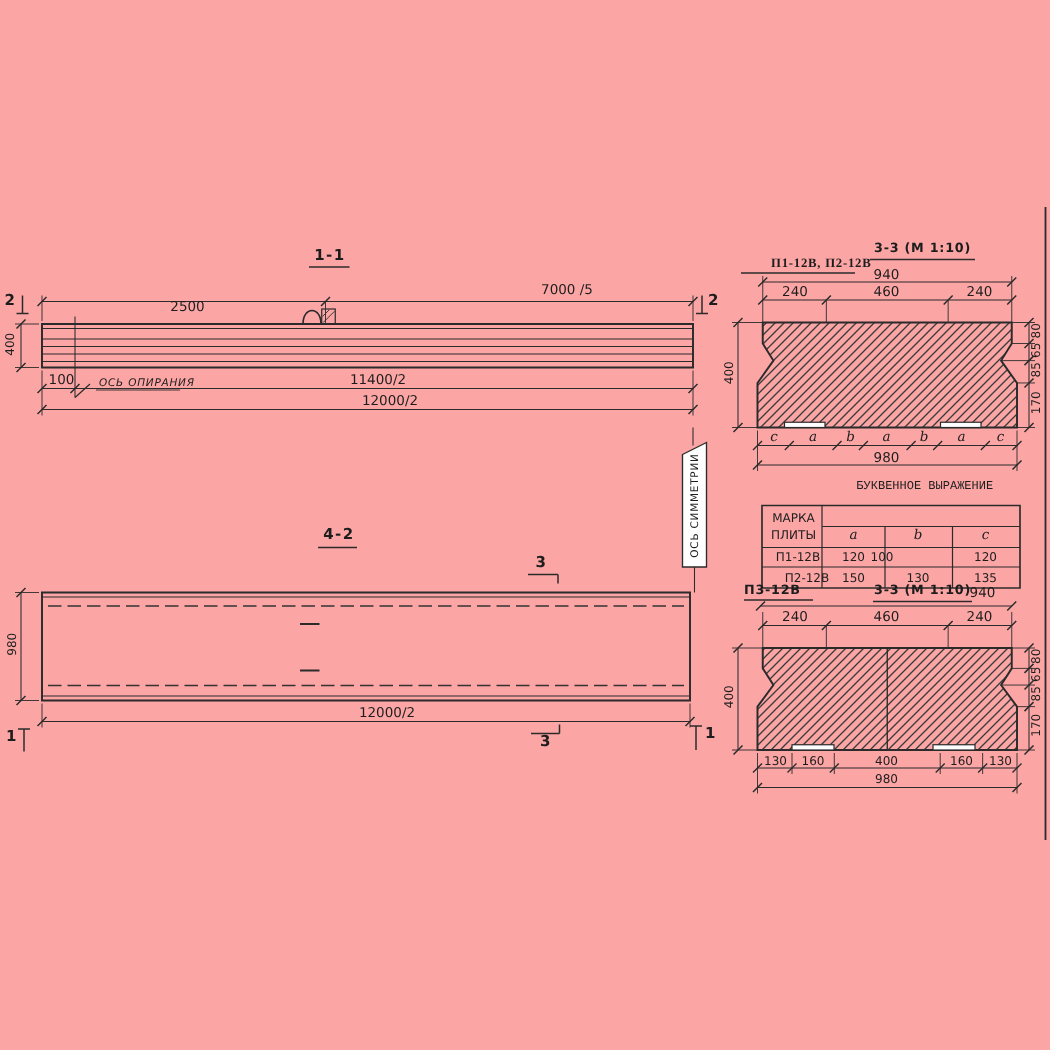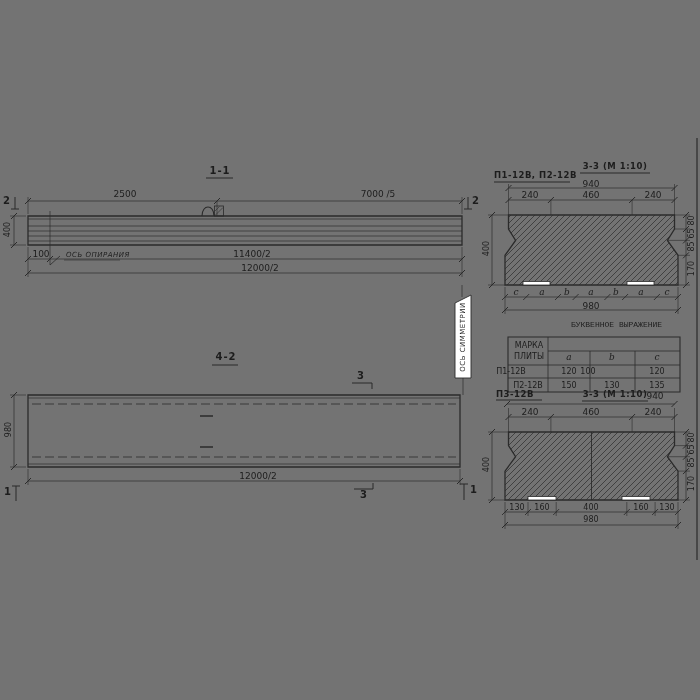--- a/index.html
+++ b/index.html
@@ -1,16 +1,16 @@
 <!DOCTYPE html>
 <html><head>
 <meta charset="utf-8">
 <style>
   html,body{margin:0;padding:0;background:#ffffff;}
-  #sheet{position:relative;width:700px;height:700px;background:#737373;overflow:hidden;
+  #sheet{position:relative;width:700px;height:700px;background:#fca5a5;overflow:hidden;
          font-family:"DejaVu Sans",sans-serif;color:#1d1d1d;}
   svg{position:absolute;left:0;top:0;}
   .t{position:absolute;font-size:9px;line-height:10px;white-space:nowrap;color:#1d1d1d;}
   .c{text-align:center;}
   .v{transform:rotate(-90deg);transform-origin:center center;text-align:center;}
   .ttl{font-size:10px;font-weight:bold;letter-spacing:1px;}
   .sm{font-size:8px;line-height:9px;}
   .xs{font-size:7px;line-height:8px;letter-spacing:0.5px;}
   .it{font-family:"DejaVu Serif",serif;font-style:italic;font-size:9px;}
   .lbl{font-size:8.5px;font-weight:bold;letter-spacing:0.5px;text-align:center;}
@@ -151,41 +151,41 @@
     <path d="M502,515 L508,509 M525,515 L531,509 M553.2,515 L559.2,509 M623.8,515 L629.8,509 M652.1,515 L658.1,509 M675,515 L681,509" stroke-width="0.9"></path>
     <path d="M505,502 V516 M678,502 V516 M528,502 V516 M556.2,502 V516 M626.8,502 V516 M655.1,502 V516" stroke-width="0.6"></path>
 
     <path d="M505,525 H678" stroke-width="0.7"></path>
     <path d="M502,528 L508,522 M675,528 L681,522" stroke-width="1"></path>
     <path d="M505,516 V529 M678,516 V529" stroke-width="0.6"></path>
   </g>
 </svg>
 
 <div class="t ttl c" style="left:203px;top:166px;width:34px;">1-1</div>
-<div class="t c" style="left:100px;top:189px;width:50px;">2500</div>
+<div class="t c" style="left:100px;top:200px;width:50px;">2500</div>
 <div class="t c" style="left:348px;top:189px;width:60px;">7000 /5</div>
 <div class="t ttl" style="left:3px;top:196px;">2</div>
 <div class="t ttl" style="left:472px;top:196px;">2</div>
 <div class="t v sm" style="left:-8px;top:225px;width:30px;">400</div>
 <div class="t c" style="left:28px;top:249px;width:26px;">100</div>
 <div class="t xs" style="left:66px;top:251px;font-style:italic;">ОСЬ ОПИРАНИЯ</div>
 <div class="t c" style="left:222px;top:249px;width:60px;">11400/2</div>
 <div class="t c" style="left:230px;top:263px;width:60px;">12000/2</div>
 
 <div class="t ttl c" style="left:209px;top:352px;width:34px;">4-2</div>
 <div class="t v sm" style="left:-7px;top:425px;width:30px;">980</div>
 <div class="t c" style="left:228px;top:471px;width:60px;">12000/2</div>
 <div class="t ttl" style="left:357px;top:371px;">3</div>
 <div class="t ttl" style="left:360px;top:490px;">3</div>
 <div class="t ttl" style="left:4px;top:487px;">1</div>
 <div class="t ttl" style="left:470px;top:485px;">1</div>
 <div class="t v xs" style="left:420px;top:333px;width:86px;">ОСЬ СИММЕТРИИ</div>
 
 <div class="t lbl c" style="left:570px;top:161px;width:90px;">3-3 (М 1:10)</div>
-<div class="t lbl" style="left:494px;top:170px;">П1-12В, П2-12В</div>
+<div class="t lbl" style="left:514px;top:170px;font-family:Liberation Serif, serif;">П1-12В, П2-12В</div>
 <div class="t c" style="left:571px;top:179px;width:40px;">940</div>
 <div class="t c" style="left:510px;top:190px;width:40px;">240</div>
 <div class="t c" style="left:571px;top:190px;width:40px;">460</div>
 <div class="t c" style="left:633px;top:190px;width:40px;">240</div>
 <div class="t v sm" style="left:471px;top:244px;width:30px;">400</div>
 <div class="t v sm" style="left:676px;top:216px;width:30px;">80</div>
 <div class="t v sm" style="left:676px;top:228.7px;width:30px;">65</div>
 <div class="t v sm" style="left:676px;top:241.8px;width:30px;">85</div>
 <div class="t v sm" style="left:676px;top:264px;width:30px;">170</div>
 <div class="t it c" style="left:508px;top:287px;width:16px;">c</div>
@@ -195,25 +195,25 @@
 <div class="t it c" style="left:608px;top:287px;width:16px;">b</div>
 <div class="t it c" style="left:633px;top:287px;width:16px;">a</div>
 <div class="t it c" style="left:659px;top:287px;width:16px;">c</div>
 <div class="t c" style="left:571px;top:301px;width:40px;">980</div>
 
 <div class="t sm wrap2 c" style="left:511px;top:340px;">МАРКА ПЛИТЫ</div>
 <div class="t sm c" style="left:549px;top:320px;width:135px;font-family:Liberation Mono, monospace;">БУКВЕННОЕ ВЫРАЖЕНИЕ</div>
 <div class="t it c" style="left:559px;top:352px;width:20px;">a</div>
 <div class="t it c" style="left:602px;top:352px;width:20px;">b</div>
 <div class="t it c" style="left:647px;top:352px;width:20px;">c</div>
-<div class="t sm c" style="left:491px;top:367px;width:40px;">П1-12В</div>
+<div class="t sm c" style="left:512px;top:367px;width:40px;">П1-12В</div>
 <div class="t sm c" style="left:549px;top:367px;width:40px;">120</div>
 <div class="t sm c" style="left:568px;top:367px;width:40px;">100</div>
 <div class="t sm c" style="left:637px;top:367px;width:40px;">120</div>
-<div class="t sm c" style="left:508px;top:381px;width:40px;">П2-12В</div>
+<div class="t sm c" style="left:508px;top:381px;width:60px;">П2-12В</div>
 <div class="t sm c" style="left:549px;top:381px;width:40px;">150</div>
 <div class="t sm c" style="left:592px;top:381px;width:40px;">130</div>
 <div class="t sm c" style="left:637px;top:381px;width:40px;">135</div>
 
 <div class="t lbl" style="left:496px;top:389px;">П3-12В</div>
 <div class="t lbl c" style="left:570px;top:389px;width:90px;">3-3 (М 1:10)</div>
 <div class="t c" style="left:640px;top:391px;width:30px;">940</div>
 <div class="t c" style="left:510px;top:407px;width:40px;">240</div>
 <div class="t c" style="left:571px;top:407px;width:40px;">460</div>
 <div class="t c" style="left:633px;top:407px;width:40px;">240</div>

